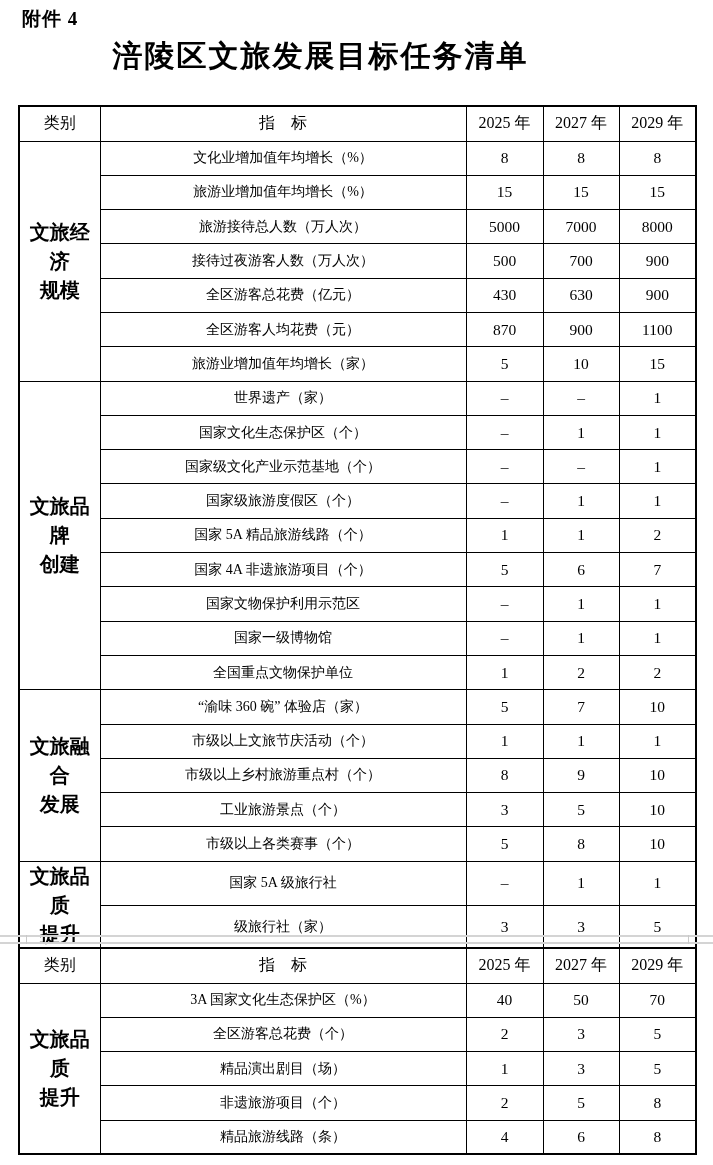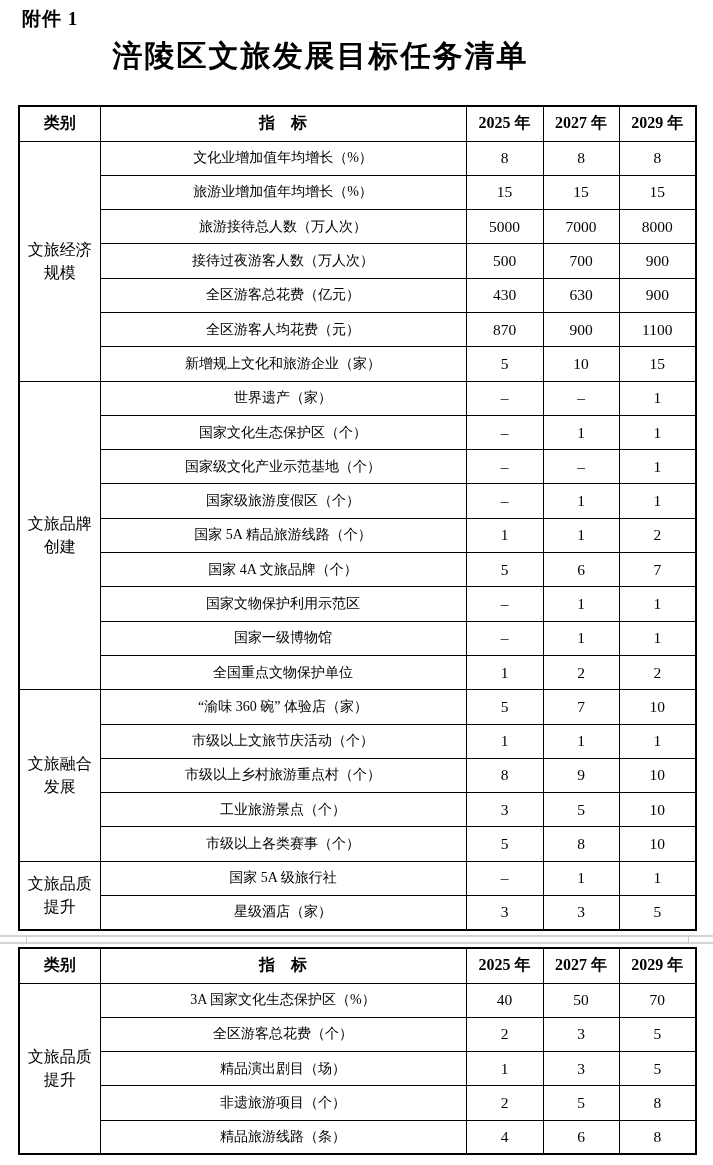--- a/index.html
+++ b/index.html
@@ -50,25 +50,25 @@
     border: 1px solid #000000;
     padding: 0 2px;
     text-align: center;
     vertical-align: middle;
     overflow: hidden;
   }
   .doc-table thead tr { height: 35px; }
   .doc-table tbody tr { height: 34.3px; }
   .doc-table th {
     font-size: 16px;
+    font-weight: normal;
+  }
+  td.category-cell {
+    font-size: 20px;
     font-weight: bold;
-  }
-  td.category-cell {
-    font-size: 16px;
-    font-weight: normal;
     line-height: 1.45;
   }
   td.indicator-cell {
     font-size: 14px;
     font-weight: normal;
     margin-left: 24px;
   }
   td.value-cell {
     font-size: 15.5px;
     font-weight: normal;
@@ -83,21 +83,21 @@
   .page-break-tick {
     position: absolute;
     width: 1px;
     height: 9px;
     background: #c9c9c9;
   }
 </style>
 </head>
 <body>
 
-<div class="attachment-label">附件 1</div>
+<div class="attachment-label">附件 4</div>
 
 <h1 class="doc-title">涪陵区文旅发展目标任务清单</h1>
 
 <table class="doc-table" id="table-0">
     <colgroup>
       <col style="width: 81px;">
       <col style="width: 366px;">
       <col style="width: 77px;">
       <col style="width: 76px;">
       <col style="width: 77px;">
@@ -146,21 +146,21 @@
         <td class="value-cell">630</td>
         <td class="value-cell">900</td>
       </tr>
       <tr>
         <td class="indicator-cell">全区游客人均花费（元）</td>
         <td class="value-cell">870</td>
         <td class="value-cell">900</td>
         <td class="value-cell">1100</td>
       </tr>
       <tr>
-        <td class="indicator-cell">新增规上文化和旅游企业（家）</td>
+        <td class="indicator-cell">旅游业增加值年均增长（家）</td>
         <td class="value-cell">5</td>
         <td class="value-cell">10</td>
         <td class="value-cell">15</td>
       </tr>
       <tr>
         <td class="category-cell" rowspan="9">
           <div>文旅品牌</div>
           <div>创建</div>
         </td>
         <td class="indicator-cell">世界遗产（家）</td>
@@ -186,21 +186,21 @@
         <td class="value-cell">1</td>
         <td class="value-cell">1</td>
       </tr>
       <tr>
         <td class="indicator-cell">国家 5A 精品旅游线路（个）</td>
         <td class="value-cell">1</td>
         <td class="value-cell">1</td>
         <td class="value-cell">2</td>
       </tr>
       <tr>
-        <td class="indicator-cell">国家 4A 文旅品牌（个）</td>
+        <td class="indicator-cell">国家 4A 非遗旅游项目（个）</td>
         <td class="value-cell">5</td>
         <td class="value-cell">6</td>
         <td class="value-cell">7</td>
       </tr>
       <tr>
         <td class="indicator-cell">国家文物保护利用示范区</td>
         <td class="value-cell">–</td>
         <td class="value-cell">1</td>
         <td class="value-cell">1</td>
       </tr>
@@ -254,21 +254,21 @@
         <td class="category-cell" rowspan="2">
           <div>文旅品质</div>
           <div>提升</div>
         </td>
         <td class="indicator-cell">国家 5A 级旅行社</td>
         <td class="value-cell">–</td>
         <td class="value-cell">1</td>
         <td class="value-cell">1</td>
       </tr>
       <tr>
-        <td class="indicator-cell">星级酒店（家）</td>
+        <td class="indicator-cell">级旅行社（家）</td>
         <td class="value-cell">3</td>
         <td class="value-cell">3</td>
         <td class="value-cell">5</td>
       </tr>
     </tbody>
   </table>
 
 <div class="page-break-line" style="top:935px"></div>
 <div class="page-break-line" style="top:942px"></div>
 <div class="page-break-tick" style="left:26px;top:935px"></div>

